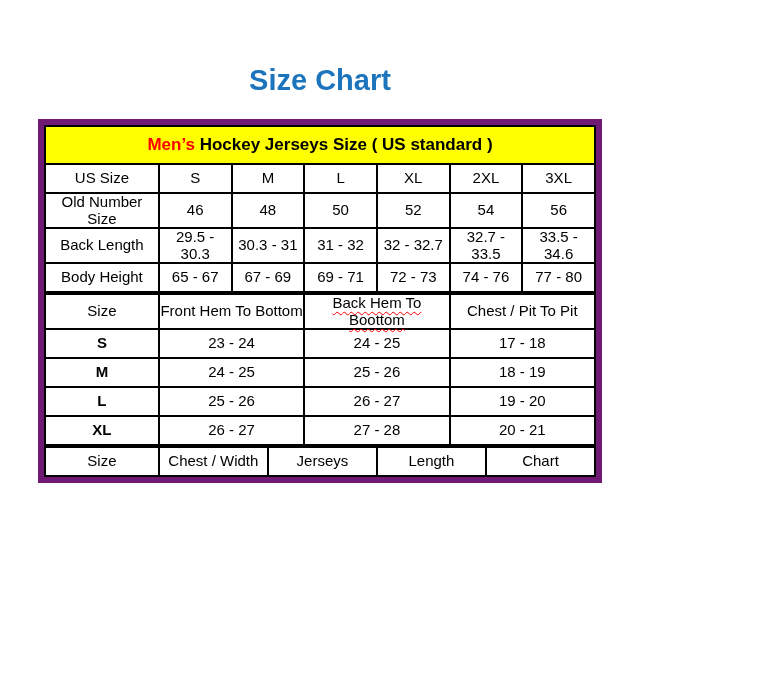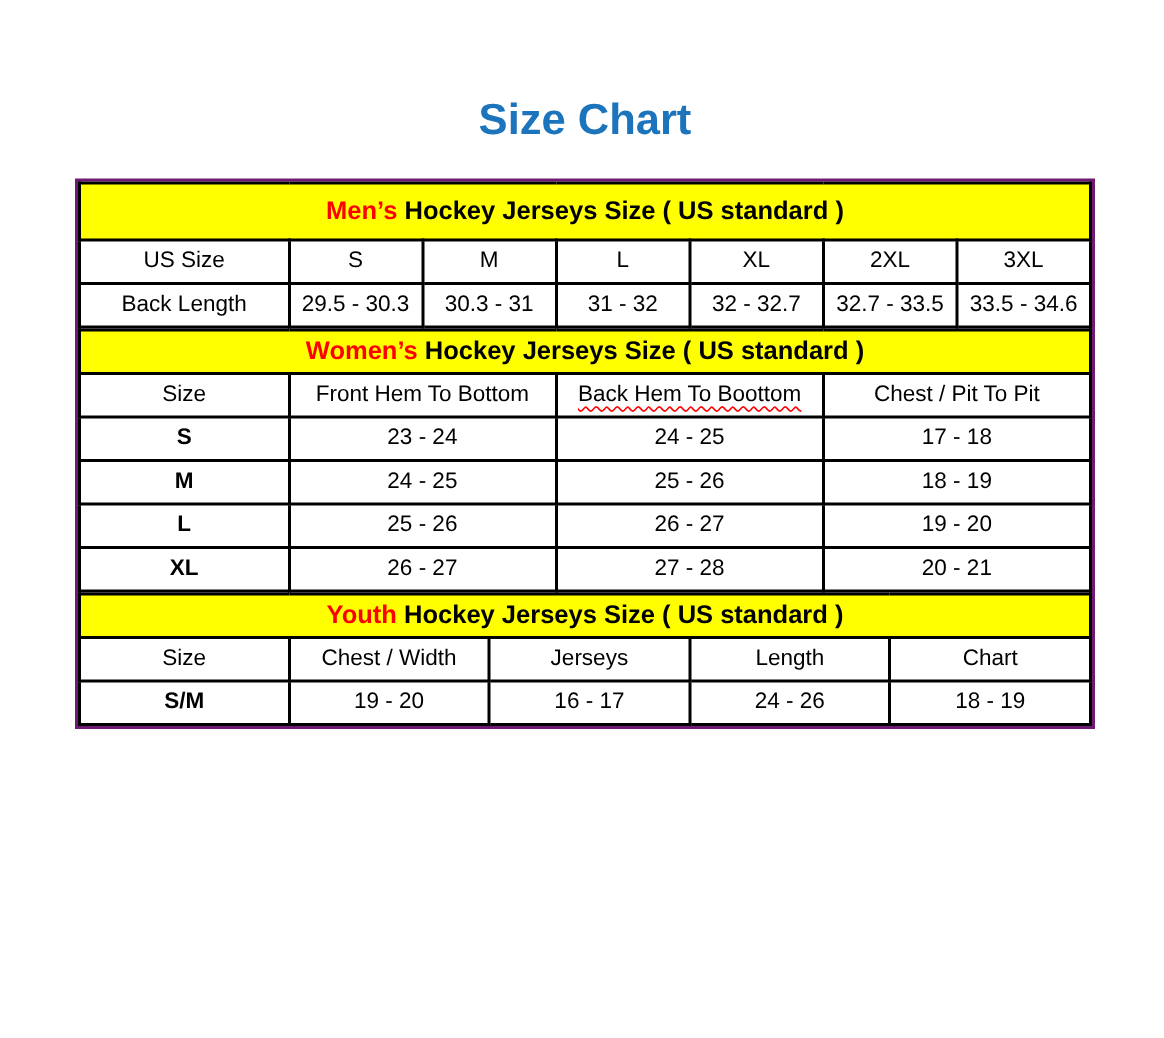--- a/index.html
+++ b/index.html
@@ -5,35 +5,35 @@
   html, body {
     margin: 0;
     padding: 0;
     background: #ffffff;
     width: 776px;
     height: 692px;
     font-family: "Liberation Sans", sans-serif;
     color: #000;
   }
   .page {
-    width: 680px;
-    margin-left: 50px;
+    width: 564px;
+    margin-left: 38px;
   }
   .title {
     margin: 0;
     padding-top: 64px;
     text-align: center;
     color: #1B74BC;
     font-size: 29px;
     font-weight: bold;
     letter-spacing: 0px;
   }
   .chart {
     margin-top: 22px;
-    border: 2px solid #701a75;
+    border: 6px solid #701a75;
   }
   table {
     width: 100%;
     border-collapse: collapse;
     border-spacing: 0;
     table-layout: fixed;
   }
   td, th {
     border: 2px solid #000;
     text-align: center;
@@ -89,42 +89,57 @@
       <tr>
         <th>US Size</th>
         <th>S</th>
         <th>M</th>
         <th>L</th>
         <th>XL</th>
         <th>2XL</th>
         <th>3XL</th>
       </tr>
       <tr>
+        <td>Old Number Size</td>
+        <td>46</td>
+        <td>48</td>
+        <td>50</td>
+        <td>52</td>
+        <td>54</td>
+        <td>56</td>
+      </tr>
+      <tr>
         <td>Back Length</td>
         <td>29.5 - 30.3</td>
         <td>30.3 - 31</td>
         <td>31 - 32</td>
         <td>32 - 32.7</td>
         <td>32.7 - 33.5</td>
         <td>33.5 - 34.6</td>
+      </tr>
+      <tr>
+        <td>Body Height</td>
+        <td>65 - 67</td>
+        <td>67 - 69</td>
+        <td>69 - 71</td>
+        <td>72 - 73</td>
+        <td>74 - 76</td>
+        <td>77 - 80</td>
       </tr>
     </tbody>
       </table>
 
     <table>
       <colgroup>
         <col style="width:20.7%">
         <col style="width:26.433%">
           <col style="width:26.433%">
           <col style="width:26.433%">
       </colgroup>
       <tbody>
-          <tr>
-        <td colspan="4" class="band-cell"><span class="hl">Women’s</span> <span>Hockey Jerseys Size ( US standard )</span></td>
-      </tr>
       <tr>
         <th>Size</th>
         <th>Front Hem To Bottom</th>
         <th><span class="misspell">Back Hem To Boottom</span></th>
         <th>Chest / Pit To Pit</th>
       </tr>
       <tr>
         <td class="label-bold">S</td>
         <td>23 - 24</td>
         <td>24 - 25</td>
@@ -153,34 +168,24 @@
 
     <table>
       <colgroup>
         <col style="width:20.7%">
         <col style="width:19.825%">
           <col style="width:19.825%">
           <col style="width:19.825%">
           <col style="width:19.825%">
       </colgroup>
       <tbody>
-          <tr>
-        <td colspan="5" class="band-cell"><span class="hl">Youth</span> <span>Hockey Jerseys Size ( US standard )</span></td>
-      </tr>
       <tr>
         <th>Size</th>
         <th>Chest / Width</th>
         <th>Jerseys</th>
         <th>Length</th>
         <th>Chart</th>
-      </tr>
-      <tr>
-        <td class="label-bold">S/M</td>
-        <td>19 - 20</td>
-        <td>16 - 17</td>
-        <td>24 - 26</td>
-        <td>18 - 19</td>
       </tr>
     </tbody>
       </table>
 
   </div>
 </div>
 
 </body></html>

